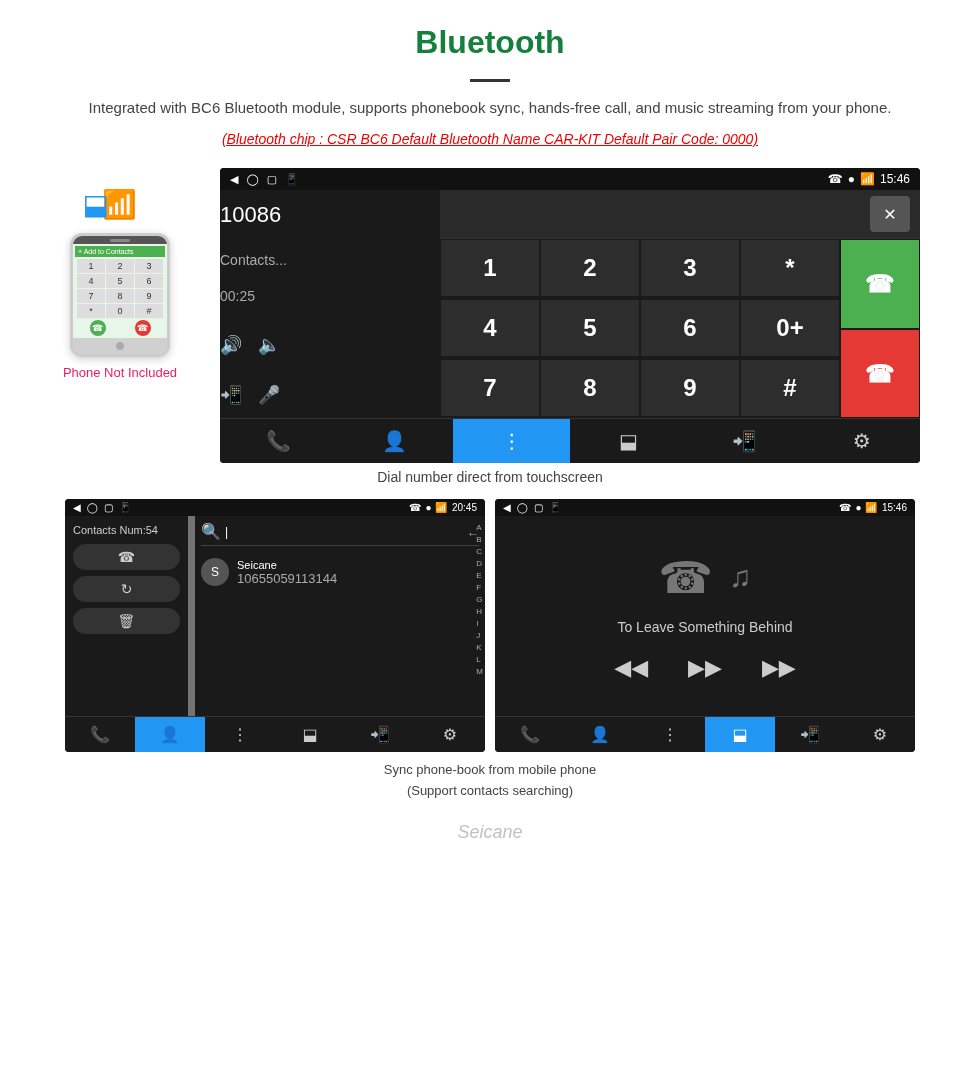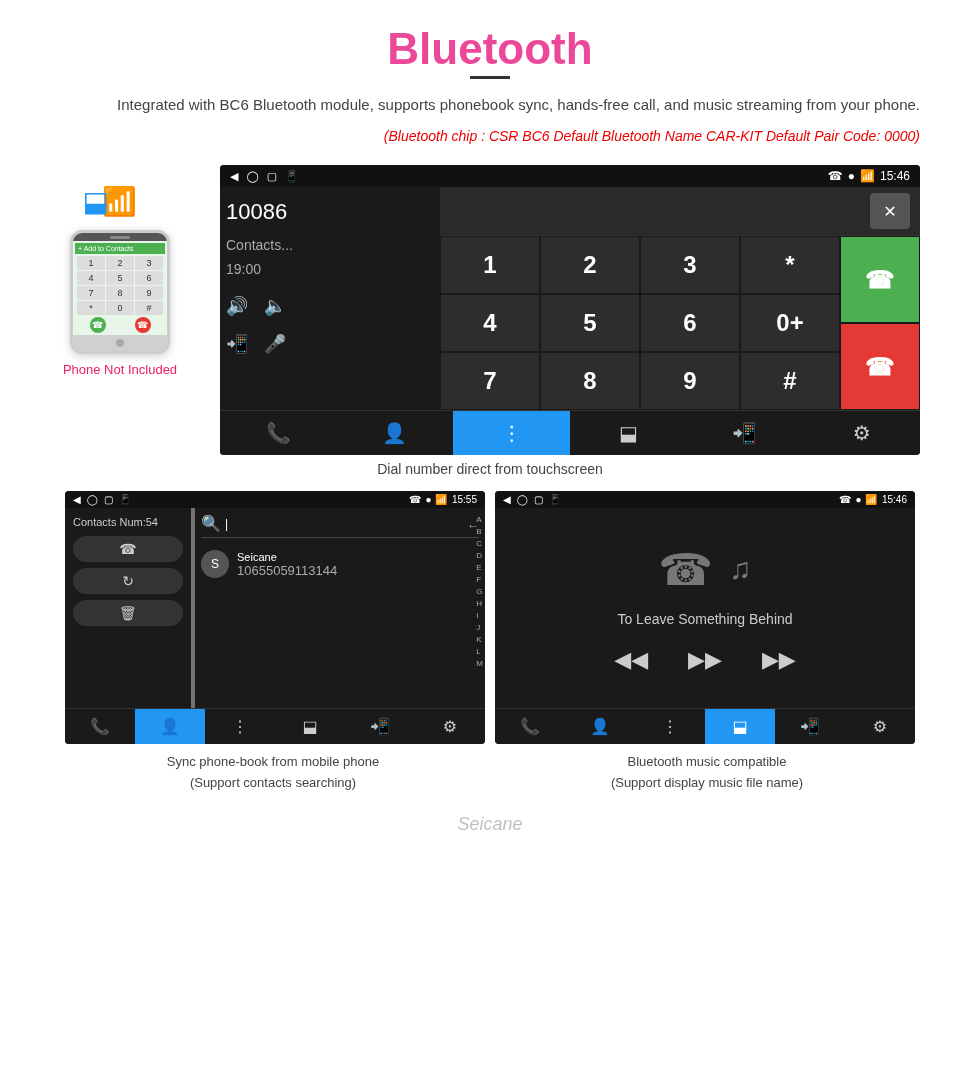--- a/index.html
+++ b/index.html
@@ -10,42 +10,42 @@
       font-family: Arial, sans-serif;
       color: #333;
     }
 
     
     .header {
       text-align: center;
       padding: 24px 60px 10px;
     }
     .header h1 {
-      font-size: 44px;
+      font-size: 32px;
       font-weight: bold;
-      color: #ec4899;
-      margin-bottom: 2px;
+      color: #15803d;
+      margin-bottom: 18px;
     }
     .header-divider {
       width: 40px;
       height: 3px;
       background: #333;
       margin: 0 auto 14px;
     }
     .header p {
       font-size: 15px;
       color: #444;
       line-height: 1.6;
       margin-bottom: 8px;
-      text-align: right;
     }
     .header .specs {
       font-size: 14px;
       color: #e00;
       font-style: italic;
+      text-decoration: underline;
     }
     .main-screen {
       width: 700px;
       background: #1a1a1a;
       border-radius: 4px;
       overflow: hidden;
     }
 
     
     .status-bar {
@@ -60,24 +60,24 @@
     .status-bar-left { display: flex; gap: 8px; align-items: center; }
     .status-bar-right { display: flex; gap: 5px; align-items: center; font-size: 12px; }
 
     
     .dial-screen {
       display: flex;
       background: #1a1a1a;
     }
     .dial-left {
       width: 220px;
-      padding: 12px 6px;
+      padding: 12px 0;
       display: flex;
       flex-direction: column;
-      gap: 8px;
+      gap: 20px;
     }
     .dial-number {
       font-size: 22px;
       color: #fff;
       margin-bottom: 4px;
     }
     .dial-status {
       font-size: 14px;
       color: #aaa;
     }
@@ -195,21 +195,21 @@
       font-size: 10px;
     }
     .contacts-body {
       display: flex;
       background: #1a1a1a;
       min-height: 200px;
     }
     .contacts-left {
       width: 130px;
       padding: 8px;
-      border-right: 4px solid #737373;
+      border-right: 7px solid #737373;
     }
     .contacts-num {
       font-size: 11px;
       color: #ccc;
       margin-bottom: 8px;
     }
     .contacts-btn {
       background: #333;
       border-radius: 20px;
       color: #ccc;
@@ -445,21 +445,21 @@
             <span>📶</span>
             <span>15:46</span>
           </div>
         </div>
 
         <div class="dial-screen">
 
           <div class="dial-left">
             <div class="dial-number">10086</div>
             <div class="dial-status">Contacts...</div>
-            <div class="dial-timer">19:00</div>
+            <div class="dial-timer">00:25</div>
             <div class="dial-controls">
               <span style="color:#fff;font-size:18px;">🔊</span>
               <span style="color:#fff;font-size:18px;">🔈</span>
             </div>
             <div class="dial-controls2">
               <span style="color:#fff;font-size:18px;">📲</span>
               <span style="color:#fff;font-size:18px;">🎤</span>
             </div>
           </div>
 
@@ -514,21 +514,21 @@
         <div style="display:flex;gap:6px;">
           <span>◀</span>
           <span>◯</span>
           <span>▢</span>
           <span>📱</span>
         </div>
         <div style="display:flex;gap:4px;align-items:center;">
           <span>☎</span>
           <span>●</span>
           <span>📶</span>
-          <span>15:55</span>
+          <span>20:45</span>
         </div>
       </div>
 
       <div class="contacts-body">
 
         <div class="contacts-left">
           <div class="contacts-num">Contacts Num:54</div>
           <div class="contacts-btn">☎</div>
           <div class="contacts-btn">↻</div>
           <div class="contacts-btn">🗑</div>
@@ -614,20 +614,17 @@
         <div class="music-nav-item">📲</div>
         <div class="music-nav-item">⚙</div>
       </div>
     </div>
   </div>
 
   <div class="bottom-captions">
     <div class="bottom-caption">
       <span>Sync phone-book from mobile phone<br>(Support contacts searching)</span>
     </div>
-    <div class="bottom-caption">
-      <span>Bluetooth music compatible<br>(Support display music file name)</span>
-    </div>
   </div>
 
   <div class="watermark">Seicane</div>
 
 </div>
 
 </body></html>

